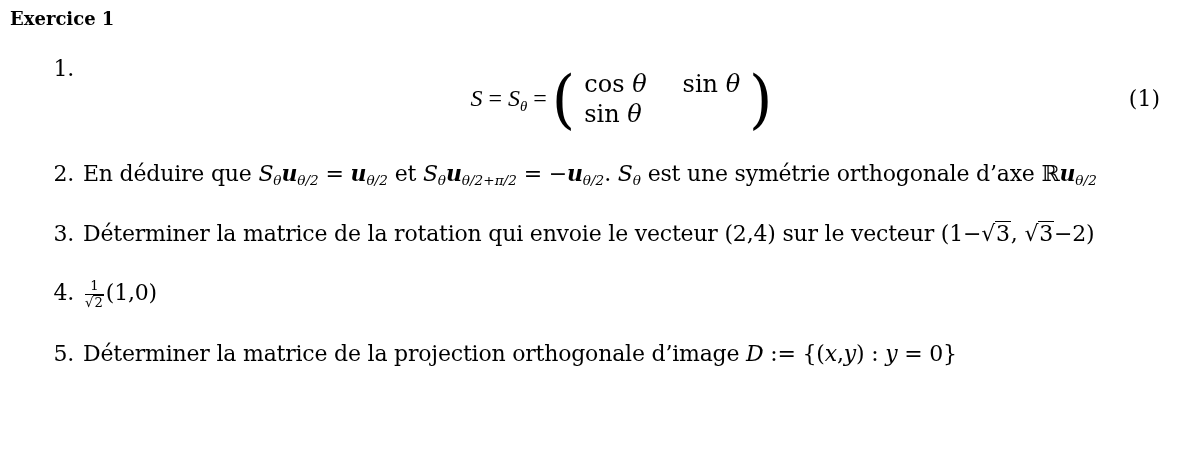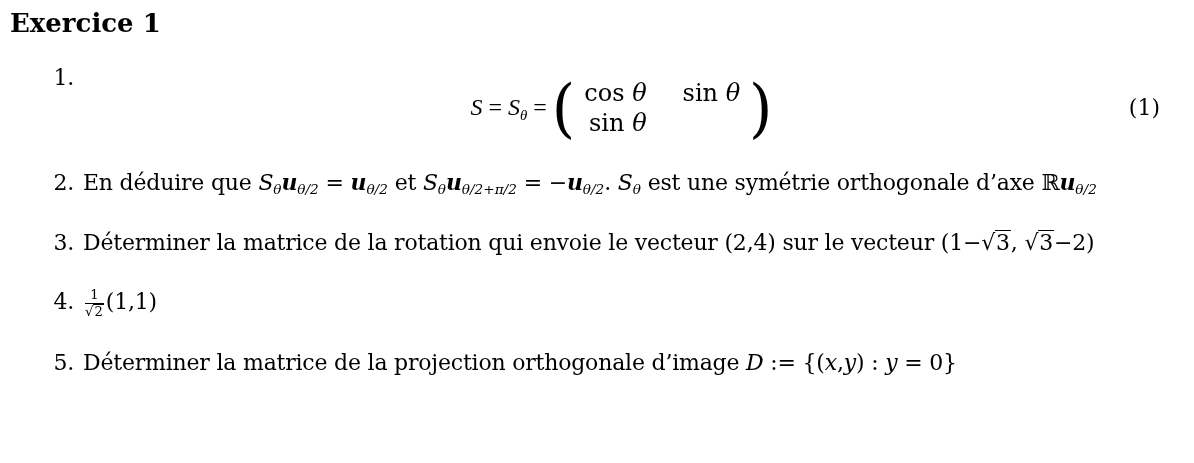--- a/index.html
+++ b/index.html
@@ -6,21 +6,21 @@
   body{
     background:#ffffff;color:#000000;
     font-family:"DejaVu Serif","Liberation Serif",serif;
     -webkit-font-smoothing:antialiased;
   }
   .page{
     position:relative;width:1194px;height:463px;box-sizing:border-box;
     padding:8px 34px 0 10px;overflow:hidden;background:#ffffff;
   }
   .heading{
-    font-size:26px;font-weight:700;margin:0 0 24px 0;letter-spacing:0;
+    font-size:18px;font-weight:700;margin:0 0 24px 0;letter-spacing:0;
   }
   .exlist{margin:0;padding:0;}
   .item{
     display:flex;font-size:22px;line-height:1.45;margin-bottom:27px;
     letter-spacing:-0.2px;
   }
   .item:last-child{margin-bottom:0;}
   .num{flex:none;width:64px;padding-right:9px;text-align:right;}
   .content{flex:1;min-width:0;}
   .jline{text-align:justify;text-align-last:justify;}
@@ -46,21 +46,21 @@
     display:flex;align-items:center;margin:0 auto;
     font-size:24px;letter-spacing:0;
   }
   .eqlhs{margin-right:5px;white-space:nowrap;font-family:Liberation Serif, serif;}
   .paren{
     font-size:60px;line-height:0.9;display:inline-block;
     transform:scaleY(1.05);font-weight:400;
   }
   .mat{
     display:grid;grid-template-columns:auto auto;column-gap:36px;row-gap:0;
-    margin:0 9px;line-height:1.25;text-align:right;white-space:nowrap;
+    margin:0 9px;line-height:1.25;text-align:left;white-space:nowrap;
   }
   .eqnum{position:absolute;right:0;top:50%;transform:translateY(-50%);font-size:22px;letter-spacing:0;}
 </style>
 </head>
 <body style="background: rgb(255, 255, 255); color: rgb(0, 0, 0);">
 
 <div class="page">
 
   <h1 class="heading">Exercice 1</h1>
 
@@ -90,21 +90,21 @@
       <div class="content"><span class="rt">En déduire que </span><span class="rv">S</span><span class="rsub">θ</span><span class="rbv">u</span><span class="rsub">θ/2</span><span class="rt"> = </span><span class="rbv">u</span><span class="rsub">θ/2</span><span class="rt"> et </span><span class="rv">S</span><span class="rsub">θ</span><span class="rbv">u</span><span class="rsub">θ/2+π/2</span><span class="rt"> = −</span><span class="rbv">u</span><span class="rsub">θ/2</span><span class="rt">. </span><span class="rv">S</span><span class="rsub">θ</span><span class="rt"> est une symétrie orthogonale d’axe ℝ</span><span class="rbv">u</span><span class="rsub">θ/2</span></div>
     </div>
 
     <div class="item">
       <span class="num">3.</span>
       <div class="content"><span class="rt">Déterminer la matrice de la rotation qui envoie le vecteur (2,4) sur le vecteur (1−</span><span class="rsq"><span>√</span><span class="ovl">3</span></span><span class="rt">, </span><span class="rsq"><span>√</span><span class="ovl">3</span></span><span class="rt">−2)</span></div>
     </div>
 
     <div class="item">
       <span class="num">4.</span>
-      <div class="content"><span class="frac"><span class="fnum">1</span><span class="fden"><span>√</span><span class="ovl">2</span></span></span><span class="rt">(1,1)</span></div>
+      <div class="content"><span class="frac"><span class="fnum">1</span><span class="fden"><span>√</span><span class="ovl">2</span></span></span><span class="rt">(1,0)</span></div>
     </div>
 
     <div class="item">
       <span class="num">5.</span>
       <div class="content"><span class="rt">Déterminer la matrice de la projection orthogonale d’image </span><span class="rv">D</span><span class="rt"> := {(</span><span class="rv">x</span><span class="rt">,</span><span class="rv">y</span><span class="rt">) : </span><span class="rv">y</span><span class="rt"> = 0}</span></div>
     </div>
 
   </div>
 </div>
 

